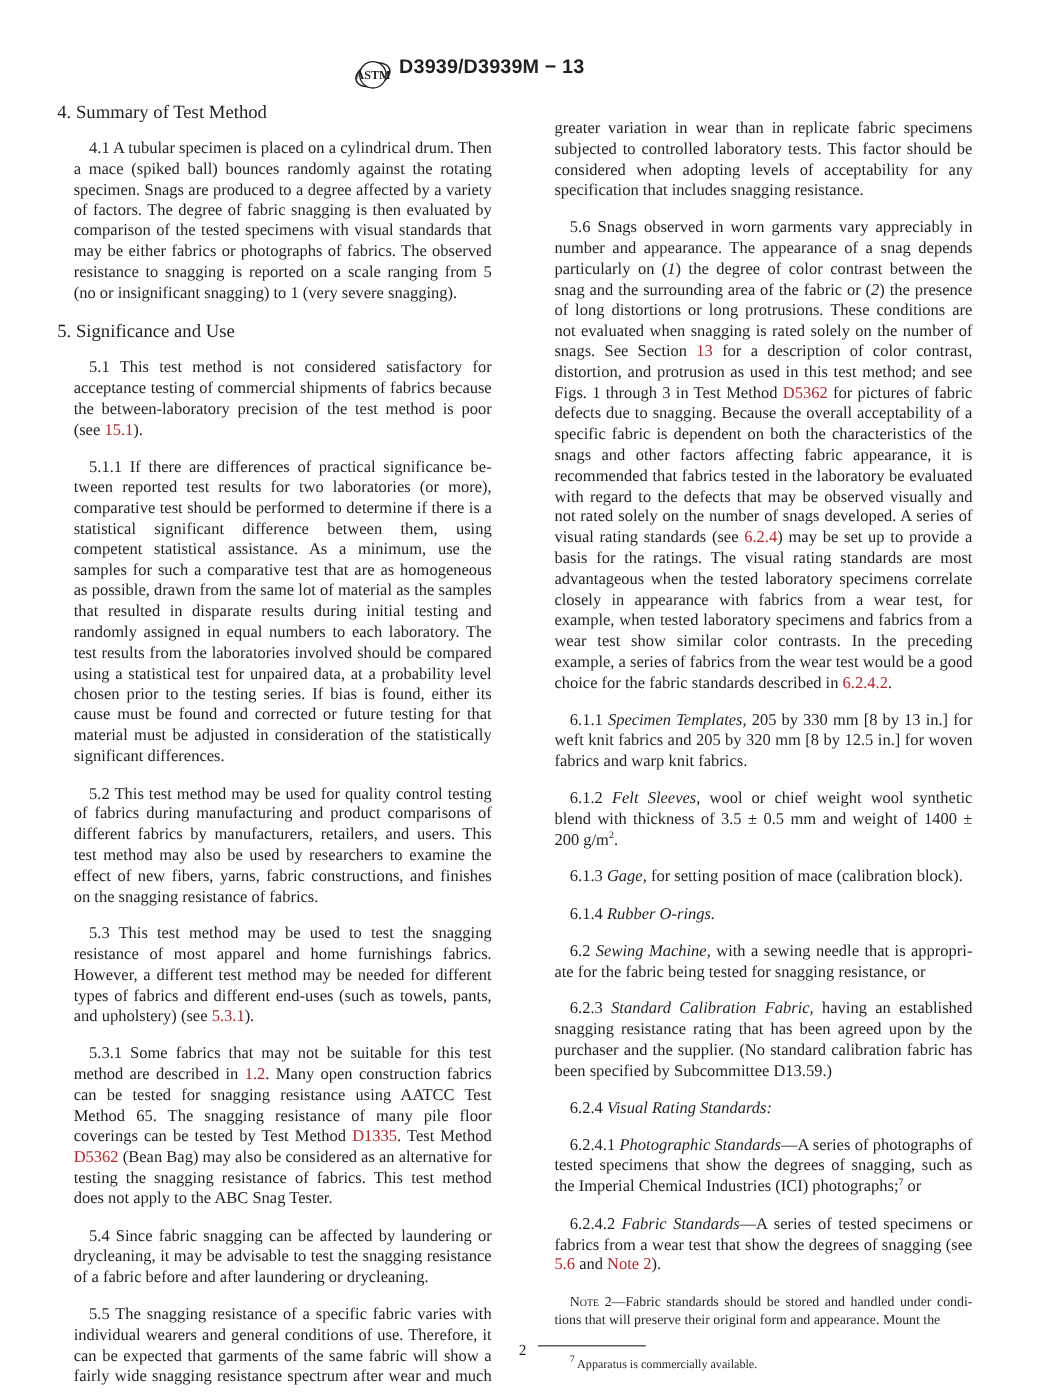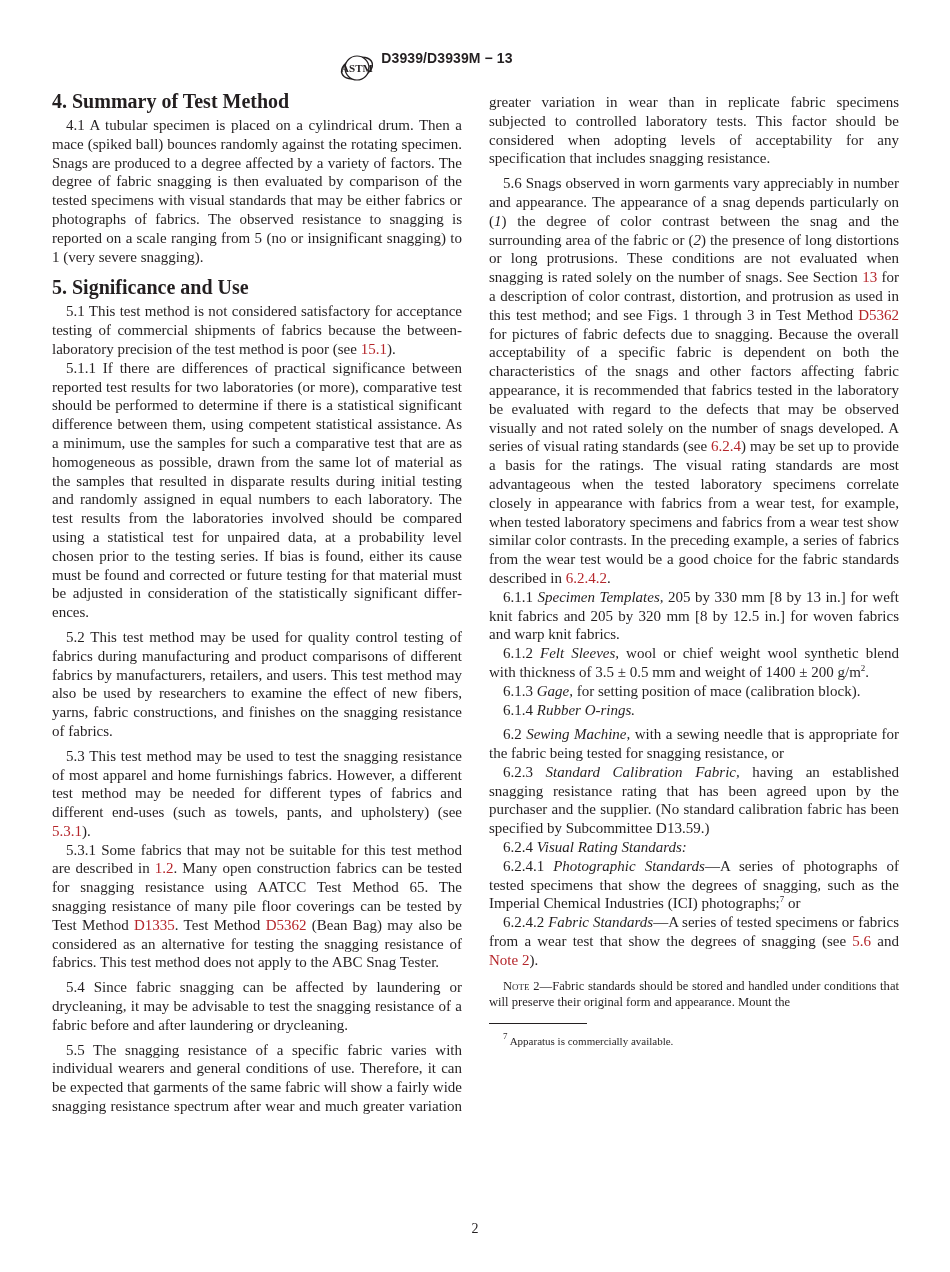--- a/index.html
+++ b/index.html
@@ -8,33 +8,33 @@
     font-family: "Liberation Serif", "DejaVu Serif", serif;
     color: #231f20;
   }
   .header {
     position: absolute; top: 50px; left: 0; width: 852px; height: 36px;
     display: flex; justify-content: center; align-items: flex-start;
   }
   .logo { width: 36px; height: 36px; margin-right: 6px; }
   .doc-id {
     font-family: "Liberation Sans", "DejaVu Sans", sans-serif;
-    font-weight: bold; font-size: 14px; color: #231f20; letter-spacing: 0.1px;
+    font-weight: bold; font-size: 18px; color: #231f20; letter-spacing: 0.1px;
   }
   .col {
     position: absolute; top: 92px; width: 410px;
     font-size: 15px; line-height: 18.8px; text-align: justify;
     hyphens: manual;
   }
   .col.left { left: 52px; }
   .col.right { left: 489px; top: 93px; }
   h2.section {
-    font-size: 20px; font-weight: bold; margin: 0 0 5px 0; line-height: 19px;
+    font-size: 17px; font-weight: normal; margin: 0 0 5px 0; line-height: 19px;
   }
-  p { margin: 0; text-indent: 14px; }
+  p { margin: 15px; text-indent: 14px; }
   p.gap { margin-top: 6px; }
   p.noindent { text-indent: 0; }
   .sec-gap { margin-top: 7px; }
   a.ref { color: #b5262b; text-decoration: none; }
   em { font-style: italic; }
   sup { font-size: 9px; line-height: 0; vertical-align: 6px; }
   .note {
     font-size: 12.6px; line-height: 16.5px; text-indent: 14px; margin-top: 8px;
   }
   .smallcaps { font-variant: small-caps; }

